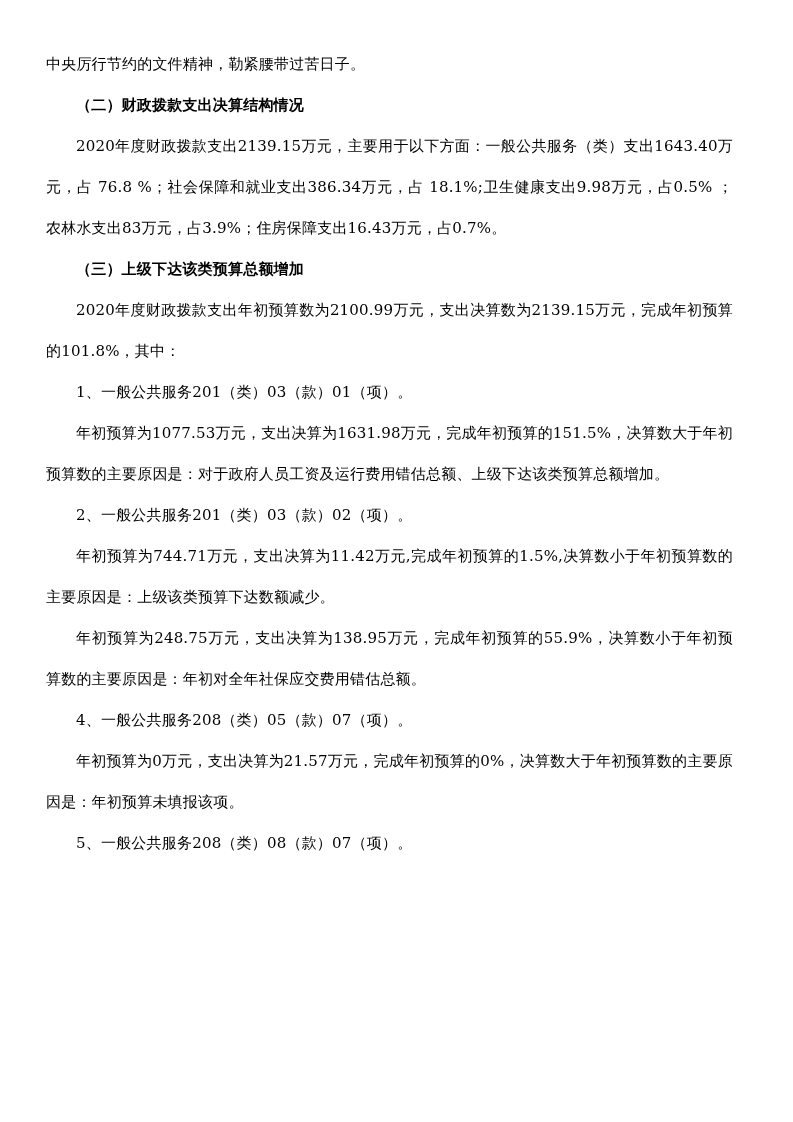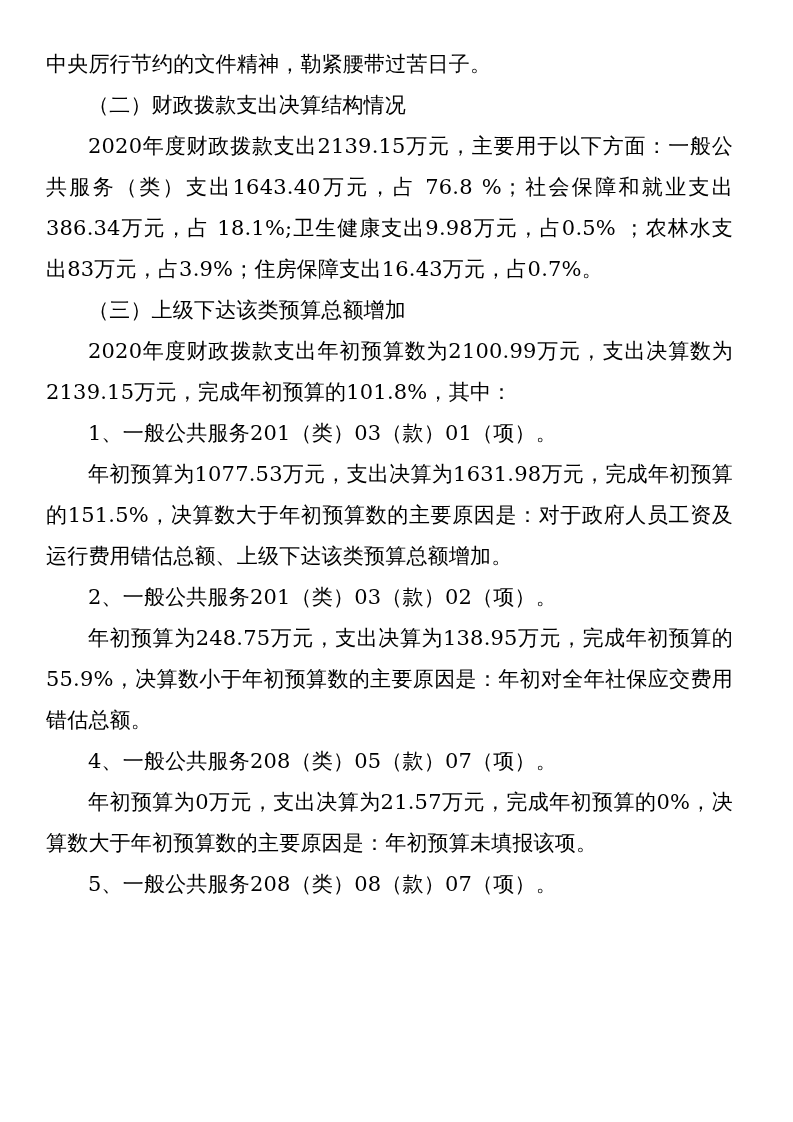--- a/index.html
+++ b/index.html
@@ -15,38 +15,38 @@
     overflow: hidden;
   }
   .page {
     position: relative;
     width: 793px;
     height: 1122px;
     box-sizing: border-box;
     padding: 44px 60px 40px 46px;
   }
   .doc-body {
-    font-size: 21px;
+    font-size: 15px;
     line-height: 41px;
     text-align: justify;
     text-justify: inter-ideograph;
     letter-spacing: 0.2px;
   }
   p {
     margin: 0;
   }
   .para {
     text-indent: 2em;
   }
   .noindent {
     text-indent: 0;
   }
   .heading {
     text-indent: 2em;
-    font-weight: normal;
+    font-weight: bold;
   }
 </style>
 </head>
 <body>
 
 <div class="page">
   <div class="doc-body">
 
     <p class="para noindent">中央厉行节约的文件精神，勒紧腰带过苦日子。</p>
 
@@ -57,20 +57,21 @@
     <p class="heading">（三）上级下达该类预算总额增加</p>
 
     <p class="para">2020年度财政拨款支出年初预算数为2100.99万元，支出决算数为2139.15万元，完成年初预算的101.8%，其中：</p>
 
     <p class="para">1、一般公共服务201（类）03（款）01（项）。</p>
 
     <p class="para">年初预算为1077.53万元，支出决算为1631.98万元，完成年初预算的151.5%，决算数大于年初预算数的主要原因是：对于政府人员工资及运行费用错估总额、上级下达该类预算总额增加。</p>
 
     <p class="para">2、一般公共服务201（类）03（款）02（项）。</p>
 
+    <p class="para">年初预算为744.71万元，支出决算为11.42万元,完成年初预算的1.5%,决算数小于年初预算数的主要原因是：上级该类预算下达数额减少。</p>
 
 
     <p class="para">年初预算为248.75万元，支出决算为138.95万元，完成年初预算的55.9%，决算数小于年初预算数的主要原因是：年初对全年社保应交费用错估总额。</p>
 
     <p class="para">4、一般公共服务208（类）05（款）07（项）。</p>
 
     <p class="para">年初预算为0万元，支出决算为21.57万元，完成年初预算的0%，决算数大于年初预算数的主要原因是：年初预算未填报该项。</p>
 
     <p class="para">5、一般公共服务208（类）08（款）07（项）。</p>
 

